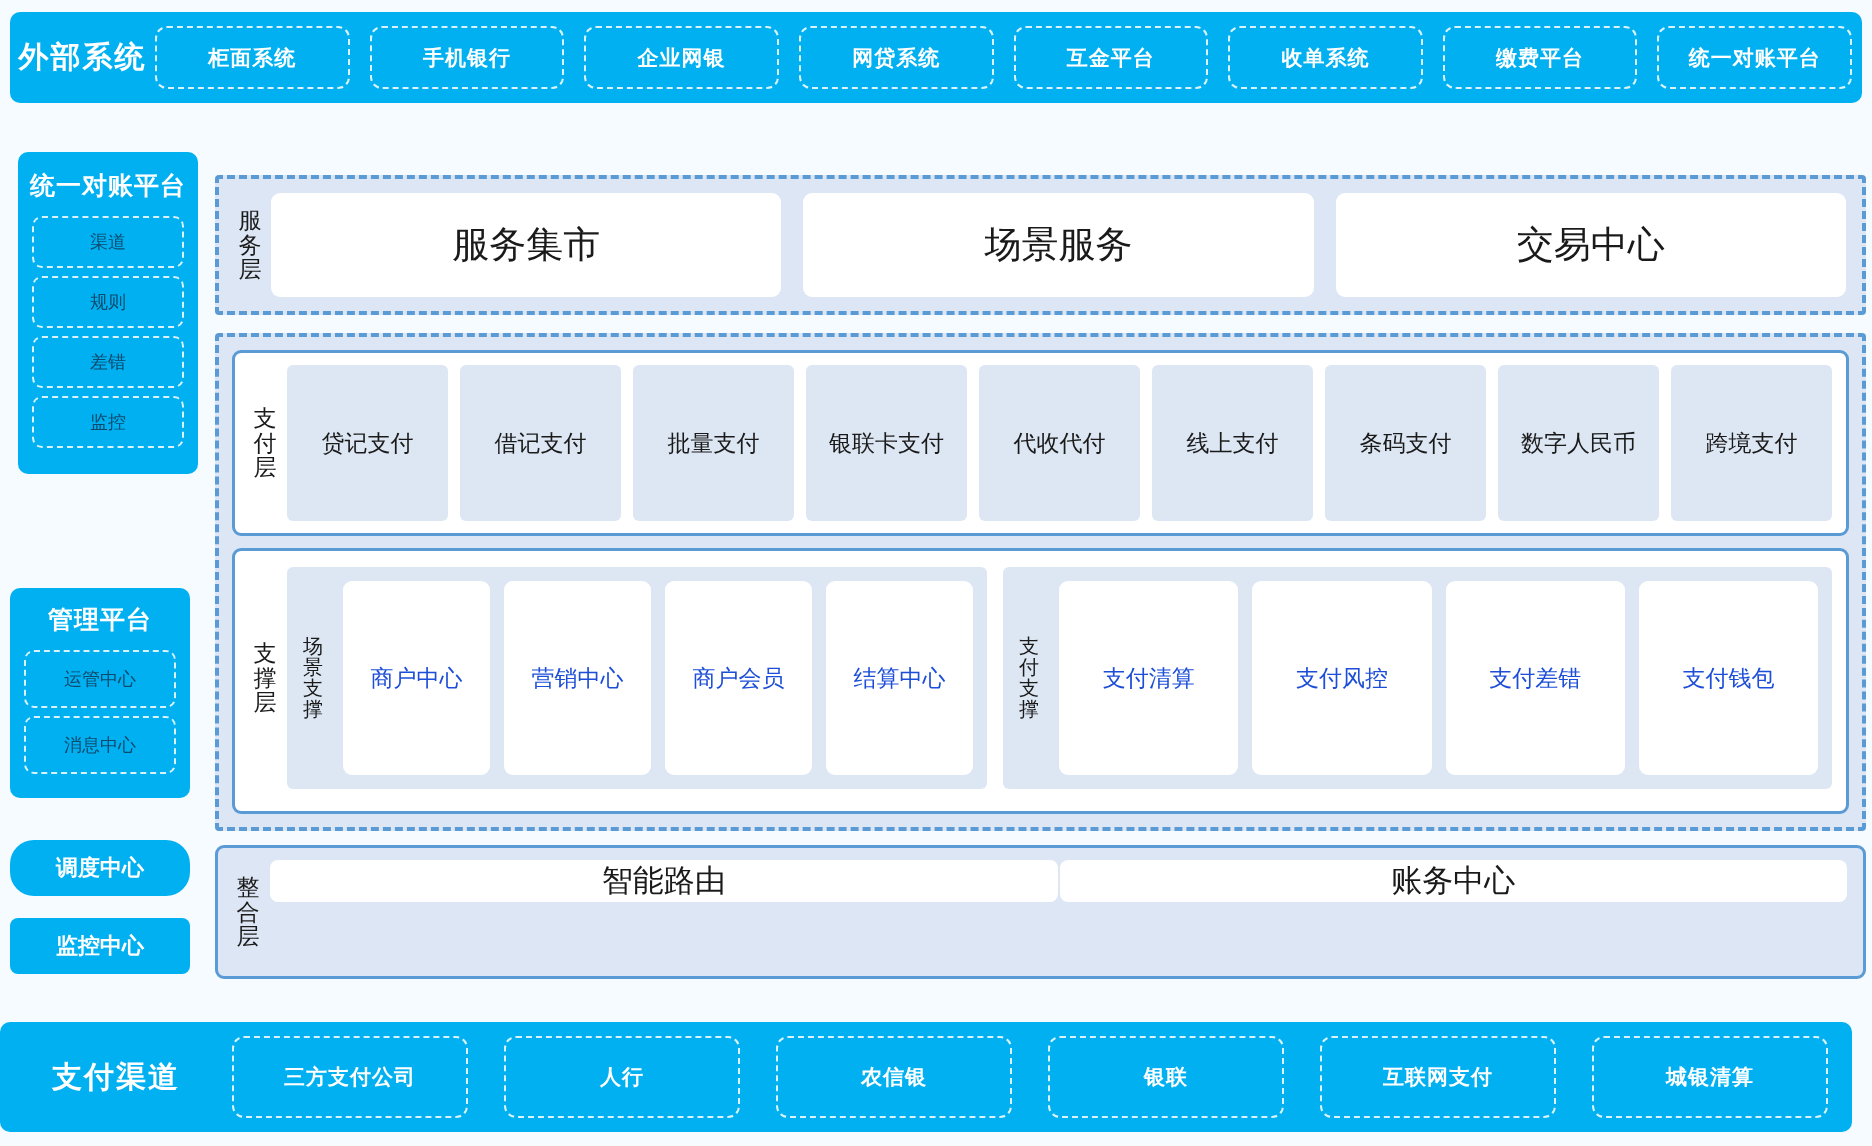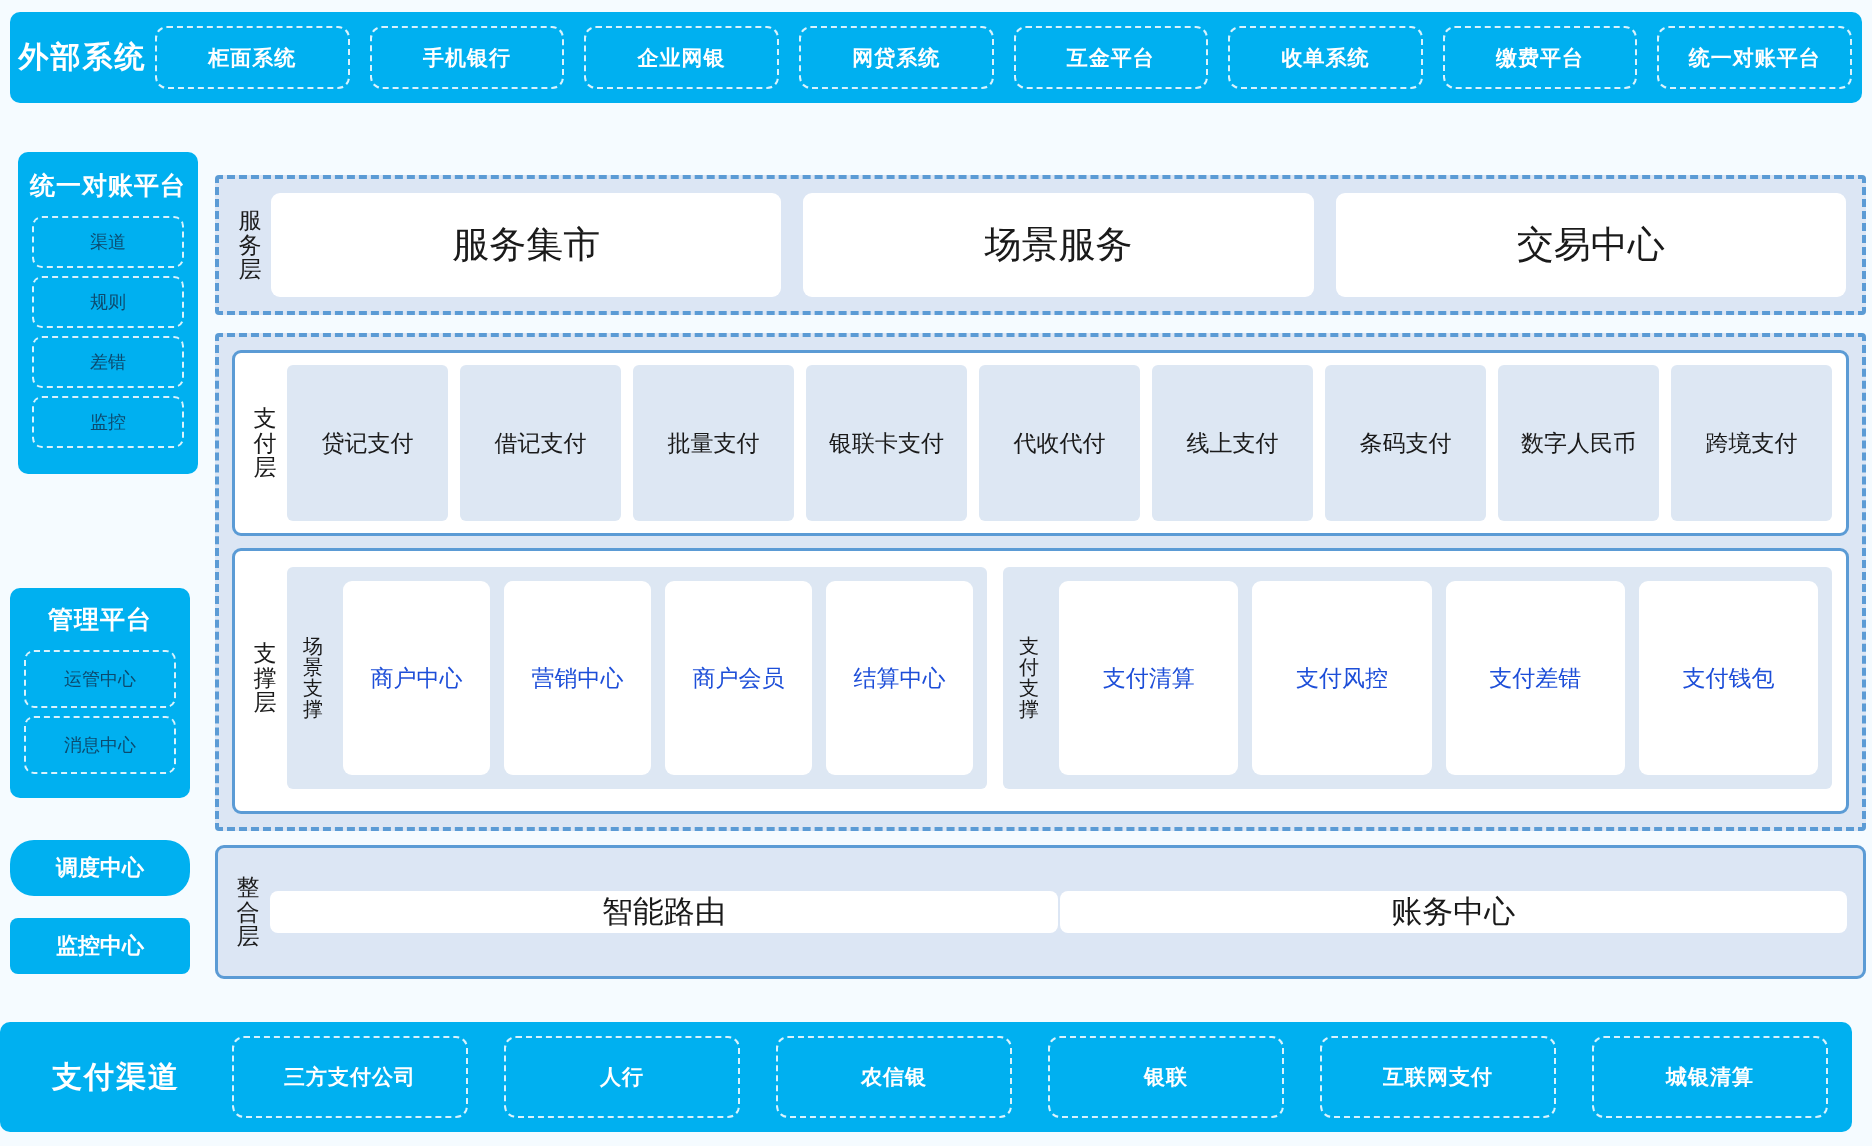--- a/index.html
+++ b/index.html
@@ -205,21 +205,21 @@
     background: #dce6f4;
     border: 3px solid #5b9bd5;
     border-radius: 9px;
     display: flex;
     align-items: stretch;
   }
   .integ-row {
     flex: 1 1 auto;
     display: flex;
     gap: 2px;
-    align-items: center;
+    align-items: flex-start;
   }
   .integ-card {
     flex: 1 1 0;
     background: #ffffff;
     border-radius: 8px;
     display: flex;
     align-items: center;
     justify-content: center;
     color: #1a1a1a;
     font-size: 31px;

